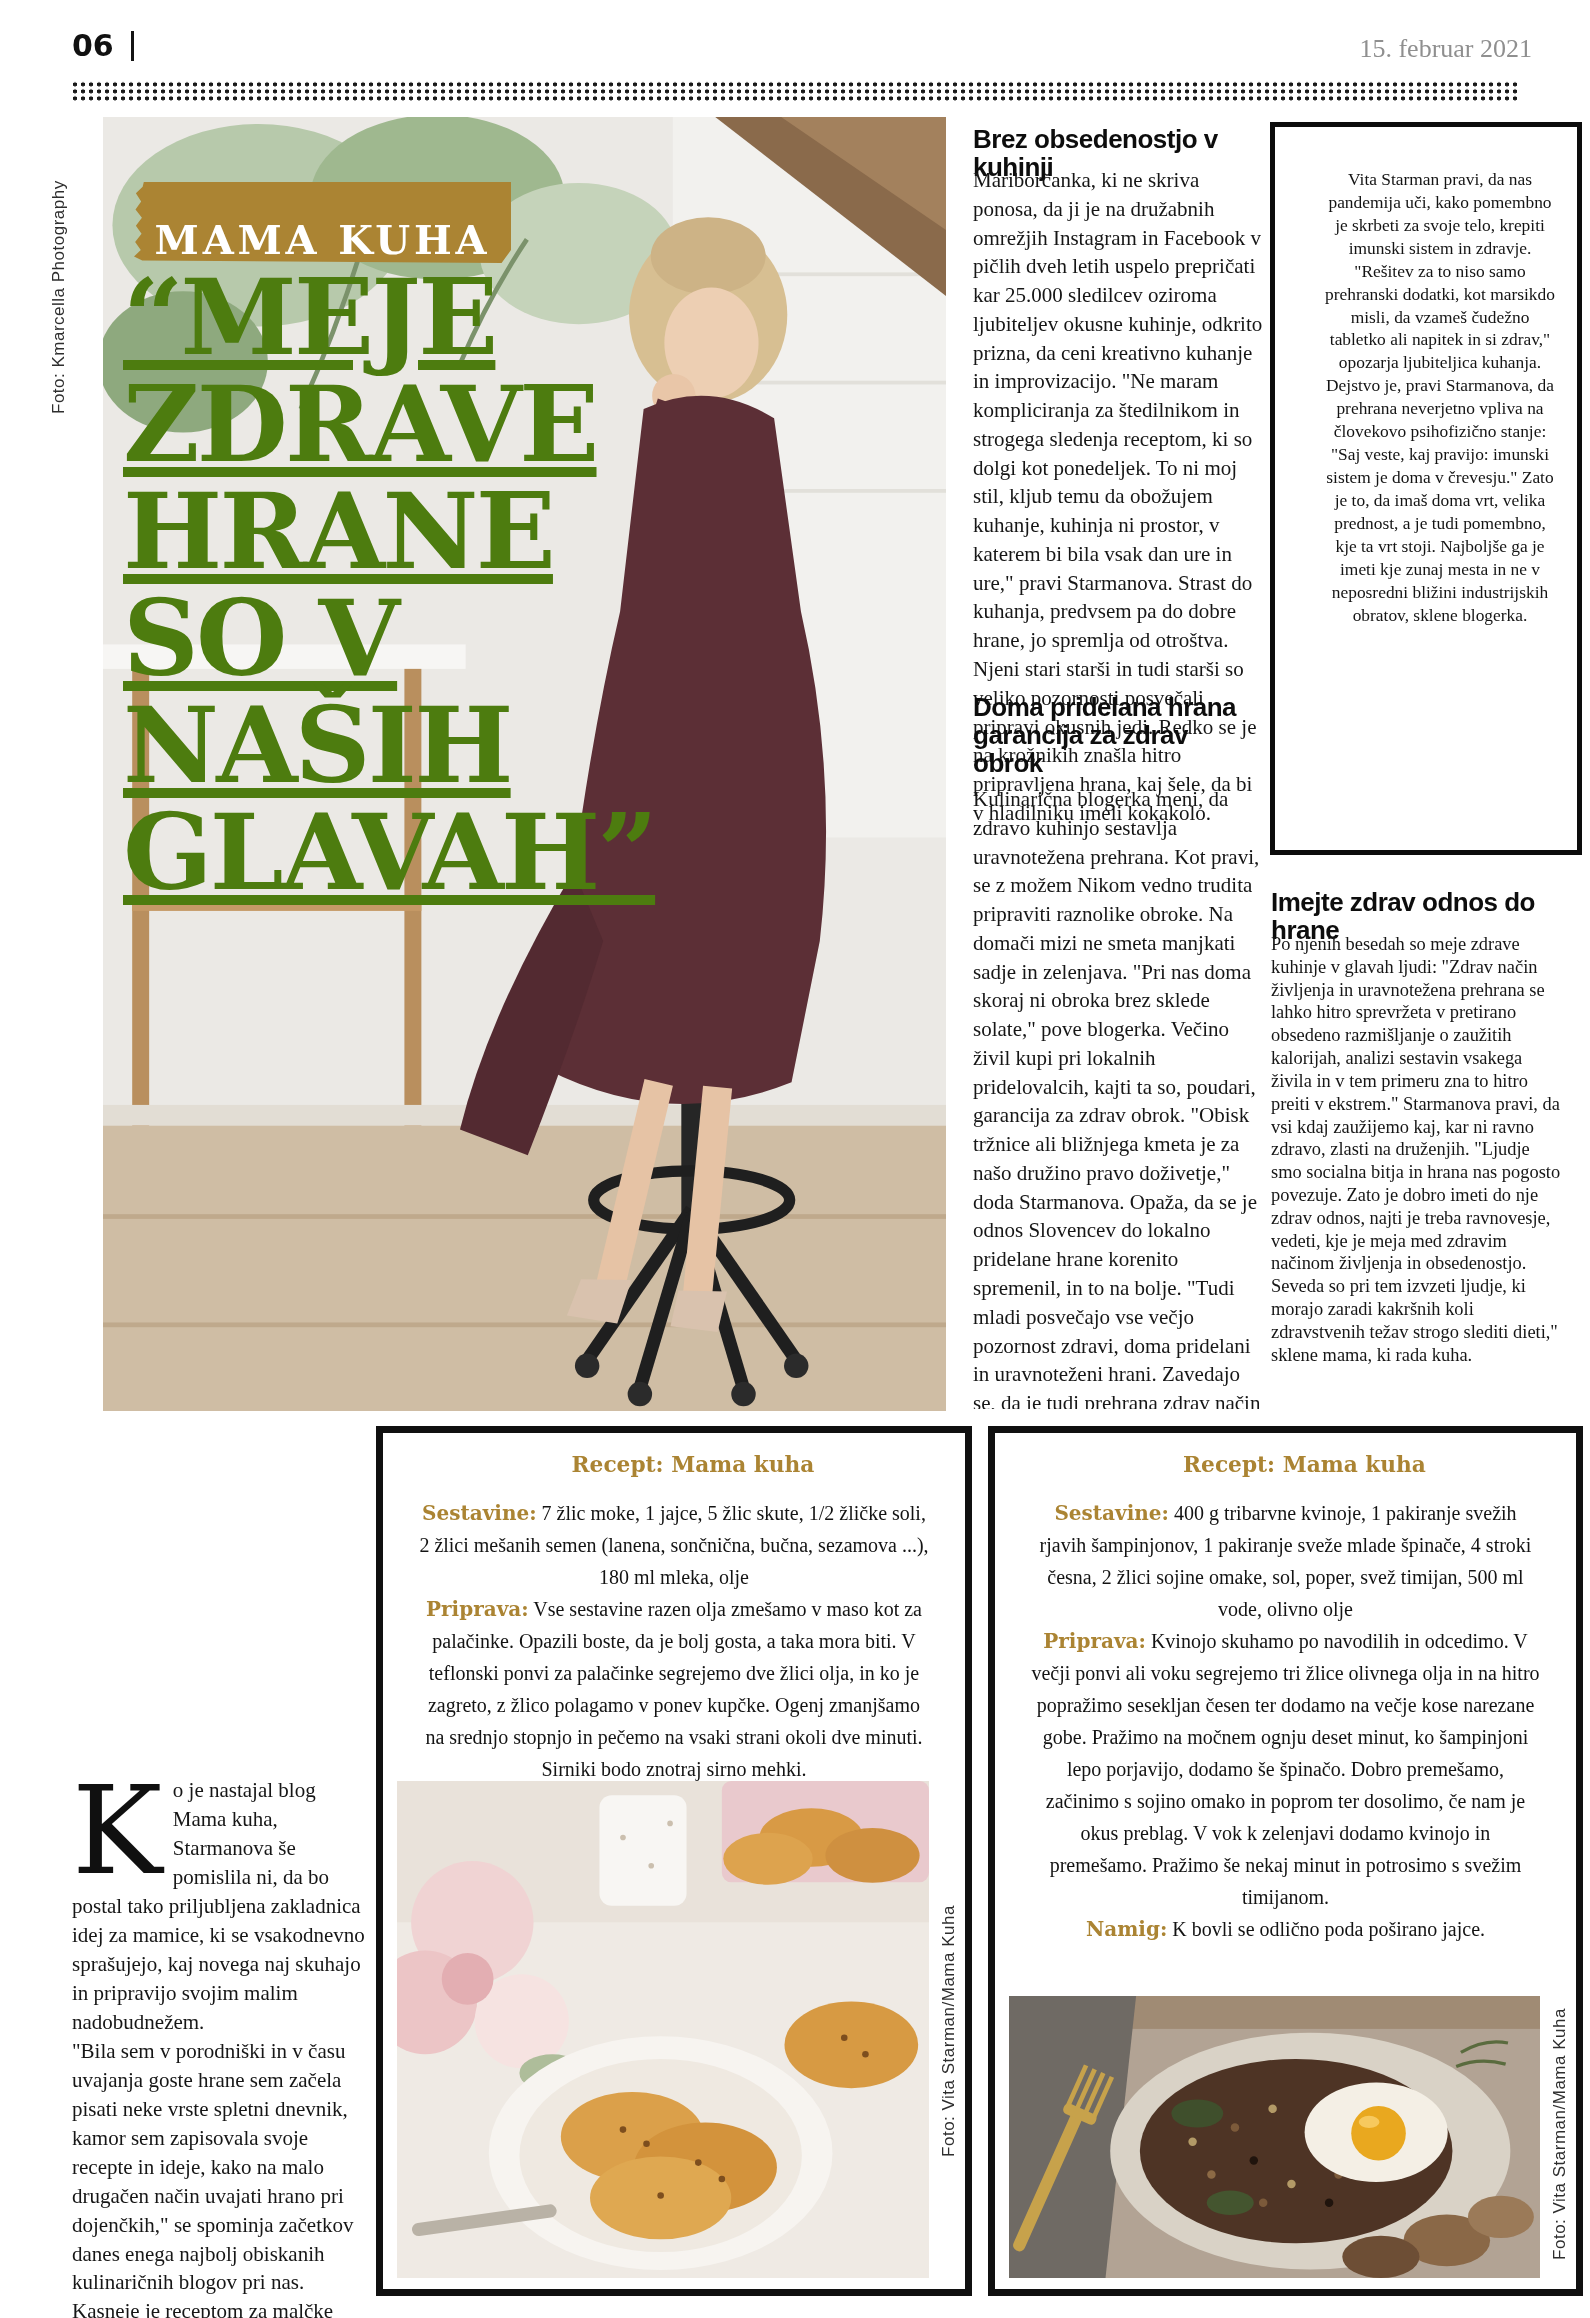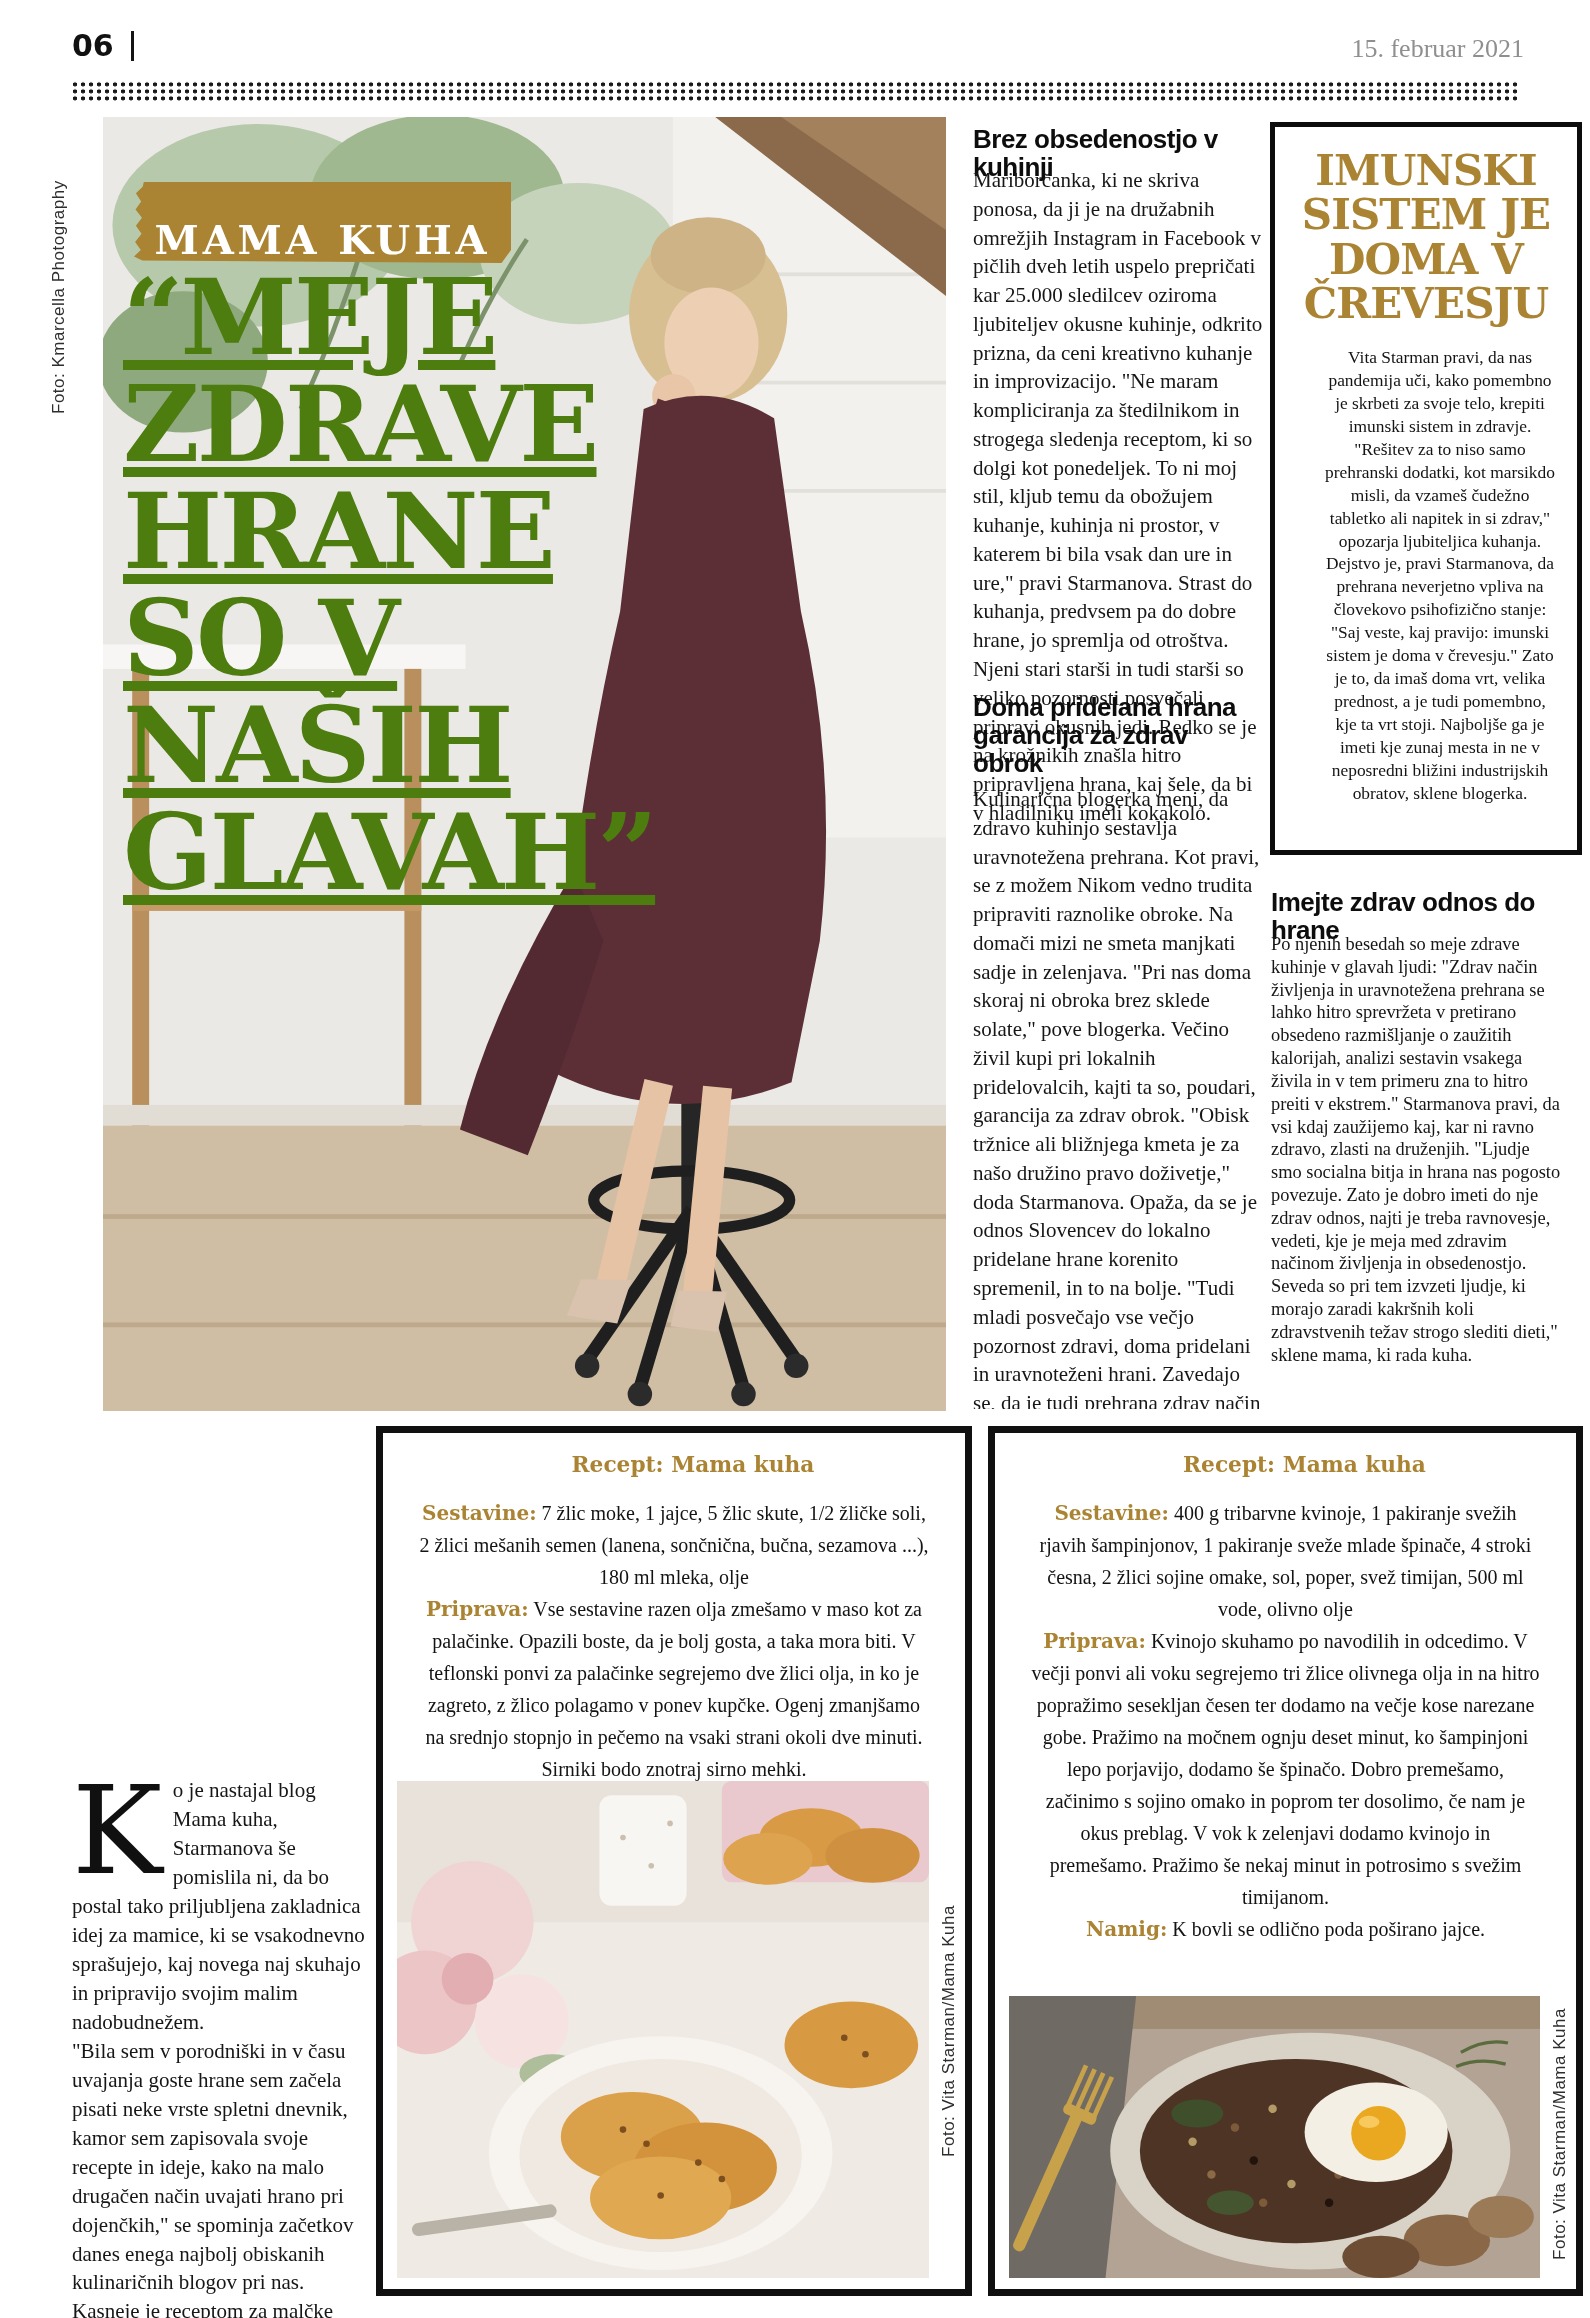--- a/index.html
+++ b/index.html
@@ -3,21 +3,21 @@
 <meta charset="utf-8">
 <style>
   html,body{margin:0;padding:0;background:#fff;}
   .page{position:relative;width:1590px;height:2319px;background:#ffffff;overflow:hidden;
         font-family:"Liberation Serif",serif;color:#161616;}
   .abs{position:absolute;}
 
   
   .pagenum{left:72px;top:28px;font:700 30px "DejaVu Sans",sans-serif;color:#111;}
   .pipe{left:131px;top:31px;width:3.3px;height:30px;background:#141414;}
-  .date{right:66px;top:34px;font:400 26px "Liberation Serif",serif;color:#8f8f8f;}
+  .date{right:58px;top:34px;font:400 26px "Liberation Serif",serif;color:#8f8f8f;}
   .dotted{left:71px;top:80px;width:1449px;height:22px;
     background-image:radial-gradient(circle,#181818 1.9px,transparent 2.2px);
     background-size:8px 7px;background-position:0 0.9px;}
 
   
   .vcredit{transform:rotate(-90deg);transform-origin:left top;
     font:300 17px "Liberation Sans",sans-serif;color:#2e2e2e;letter-spacing:0.5px;white-space:nowrap;}
 
   
   .photo-main{left:103px;top:117px;width:843px;height:1294px;}
@@ -141,21 +141,20 @@
 SO V
 NAŠIH
 GLAVAH”</div>
 
   <div class="abs shead c1h1">Brez obsedenostjo v kuhinji</div>
   <div class="abs c1p1">Mariborčanka, ki ne skriva ponosa, da ji je na družabnih omrežjih Instagram in Facebook v pičlih dveh letih uspelo prepričati kar 25.000 sledilcev oziroma ljubiteljev okusne kuhinje, odkrito prizna, da ceni kreativno kuhanje in improvizacijo. "Ne maram kompliciranja za štedilnikom in strogega sledenja receptom, ki so dolgi kot ponedeljek. To ni moj stil, kljub temu da obožujem kuhanje, kuhinja ni prostor, v katerem bi bila vsak dan ure in ure," pravi Starmanova. Strast do kuhanja, predvsem pa do dobre hrane, jo spremlja od otroštva. Njeni stari starši in tudi starši so veliko pozornosti posvečali pripravi okusnih jedi. Redko se je na krožnikih znašla hitro pripravljena hrana, kaj šele, da bi v hladilniku imeli kokakolo.</div>
   <div class="abs shead c1h2">Doma pridelana hrana garancija za zdrav obrok</div>
   <div class="abs c1p2">Kulinarična blogerka meni, da zdravo kuhinjo sestavlja uravnotežena prehrana. Kot pravi, se z možem Nikom vedno trudita pripraviti raznolike obroke. Na domači mizi ne smeta manjkati sadje in zelenjava. "Pri nas doma skoraj ni obroka brez sklede solate," pove blogerka. Večino živil kupi pri lokalnih pridelovalcih, kajti ta so, poudari, garancija za zdrav obrok. "Obisk tržnice ali bližnjega kmeta je za našo družino pravo doživetje," doda Starmanova. Opaža, da se je odnos Slovencev do lokalno pridelane hrane korenito spremenil, in to na bolje. "Tudi mladi posvečajo vse večjo pozornost zdravi, doma pridelani in uravnoteženi hrani. Zavedajo se, da je tudi prehrana zdrav način življenja, ne samo redno ukvarjanje s športom. Še vedno pa obstajajo ljudje, ki menijo, da je tovrsten način prehranjevanja postal prestiž, ki si ga ne more privoščiti vsak Slovenec. S tem bi se delno celo strinjala, saj je kilogram korenja pri trgovcih cenejši kot pri lokalnem kmetu. Res pa je, da je drugačna tudi kvaliteta," opozori sogovornica,</div>
 
   <div class="abs sbox">
-    <div class="sbtitle">IMUNSKI SISTEM JE DOMA V ČREVESJU</div>
     <div class="sbbody">Vita Starman pravi, da nas pandemija uči, kako pomembno je skrbeti za svoje telo, krepiti imunski sistem in zdravje. "Rešitev za to niso samo prehranski dodatki, kot marsikdo misli, da vzameš čudežno tabletko ali napitek in si zdrav," opozarja ljubiteljica kuhanja. Dejstvo je, pravi Starmanova, da prehrana neverjetno vpliva na človekovo psihofizično stanje: "Saj veste, kaj pravijo: imunski sistem je doma v črevesju." Zato je to, da imaš doma vrt, velika prednost, a je tudi pomembno, kje ta vrt stoji. Najboljše ga je imeti kje zunaj mesta in ne v neposredni bližini industrijskih obratov, sklene blogerka.</div>
   </div>
 
   <div class="abs shead c2h">Imejte zdrav odnos do hrane</div>
   <div class="abs c2p">Po njenih besedah so meje zdrave kuhinje v glavah ljudi: "Zdrav način življenja in uravnotežena prehrana se lahko hitro sprevržeta v pretirano obsedeno razmišljanje o zaužitih kalorijah, analizi sestavin vsakega živila in v tem primeru zna to hitro preiti v ekstrem." Starmanova pravi, da vsi kdaj zaužijemo kaj, kar ni ravno zdravo, zlasti na druženjih. "Ljudje smo socialna bitja in hrana nas pogosto povezuje. Zato je dobro imeti do nje zdrav odnos, najti je treba ravnovesje, vedeti, kje je meja med zdravim načinom življenja in obsedenostjo. Seveda so pri tem izvzeti ljudje, ki morajo zaradi kakršnih koli zdravstvenih težav strogo slediti dieti," sklene mama, ki rada kuha.</div>
 
   <div class="abs lead">
     <p><span class="dropcap">K</span><span>o je nastajal blog Mama kuha, Starmanova še pomislila ni, da bo postal tako priljubljena zakladnica idej za mamice, ki se vsakodnevno sprašujejo, kaj novega naj skuhajo in pripravijo svojim malim nadobudnežem.</span></p>
     <p>"Bila sem v porodniški in v času uvajanja goste hrane sem začela pisati neke vrste spletni dnevnik, kamor sem zapisovala svoje recepte in ideje, kako na malo drugačen način uvajati hrano pri dojenčkih," se spominja začetkov danes enega najbolj obiskanih kulinaričnih blogov pri nas. Kasneje je receptom za malčke začela dodajati recepte za vso družino s poudarkom na slastni in zdravi hrani ter enostavni pripravi.</p>
   </div>

